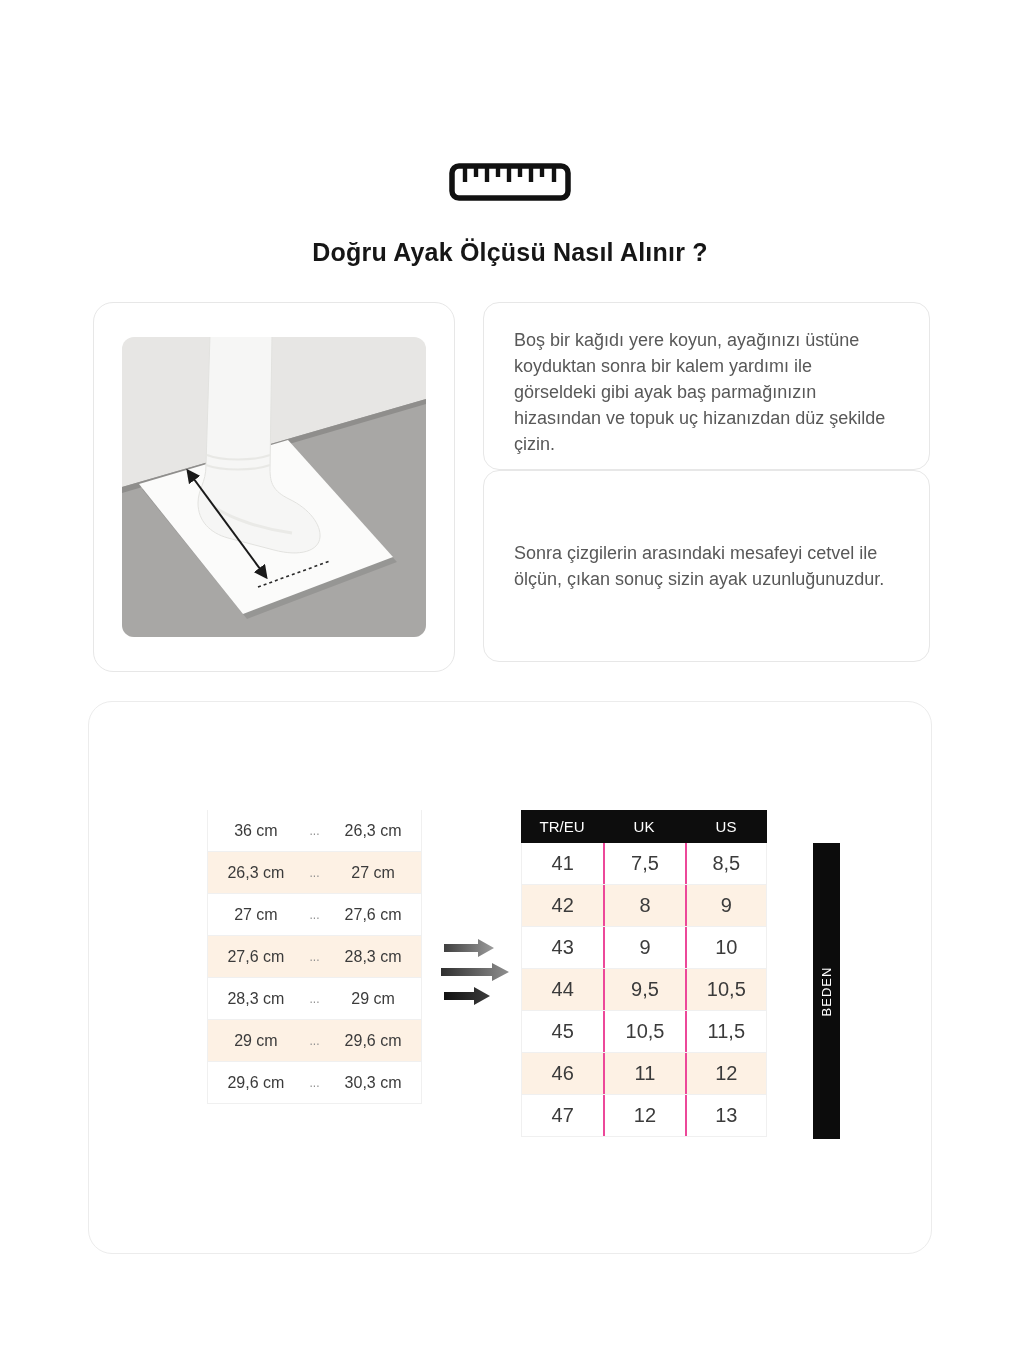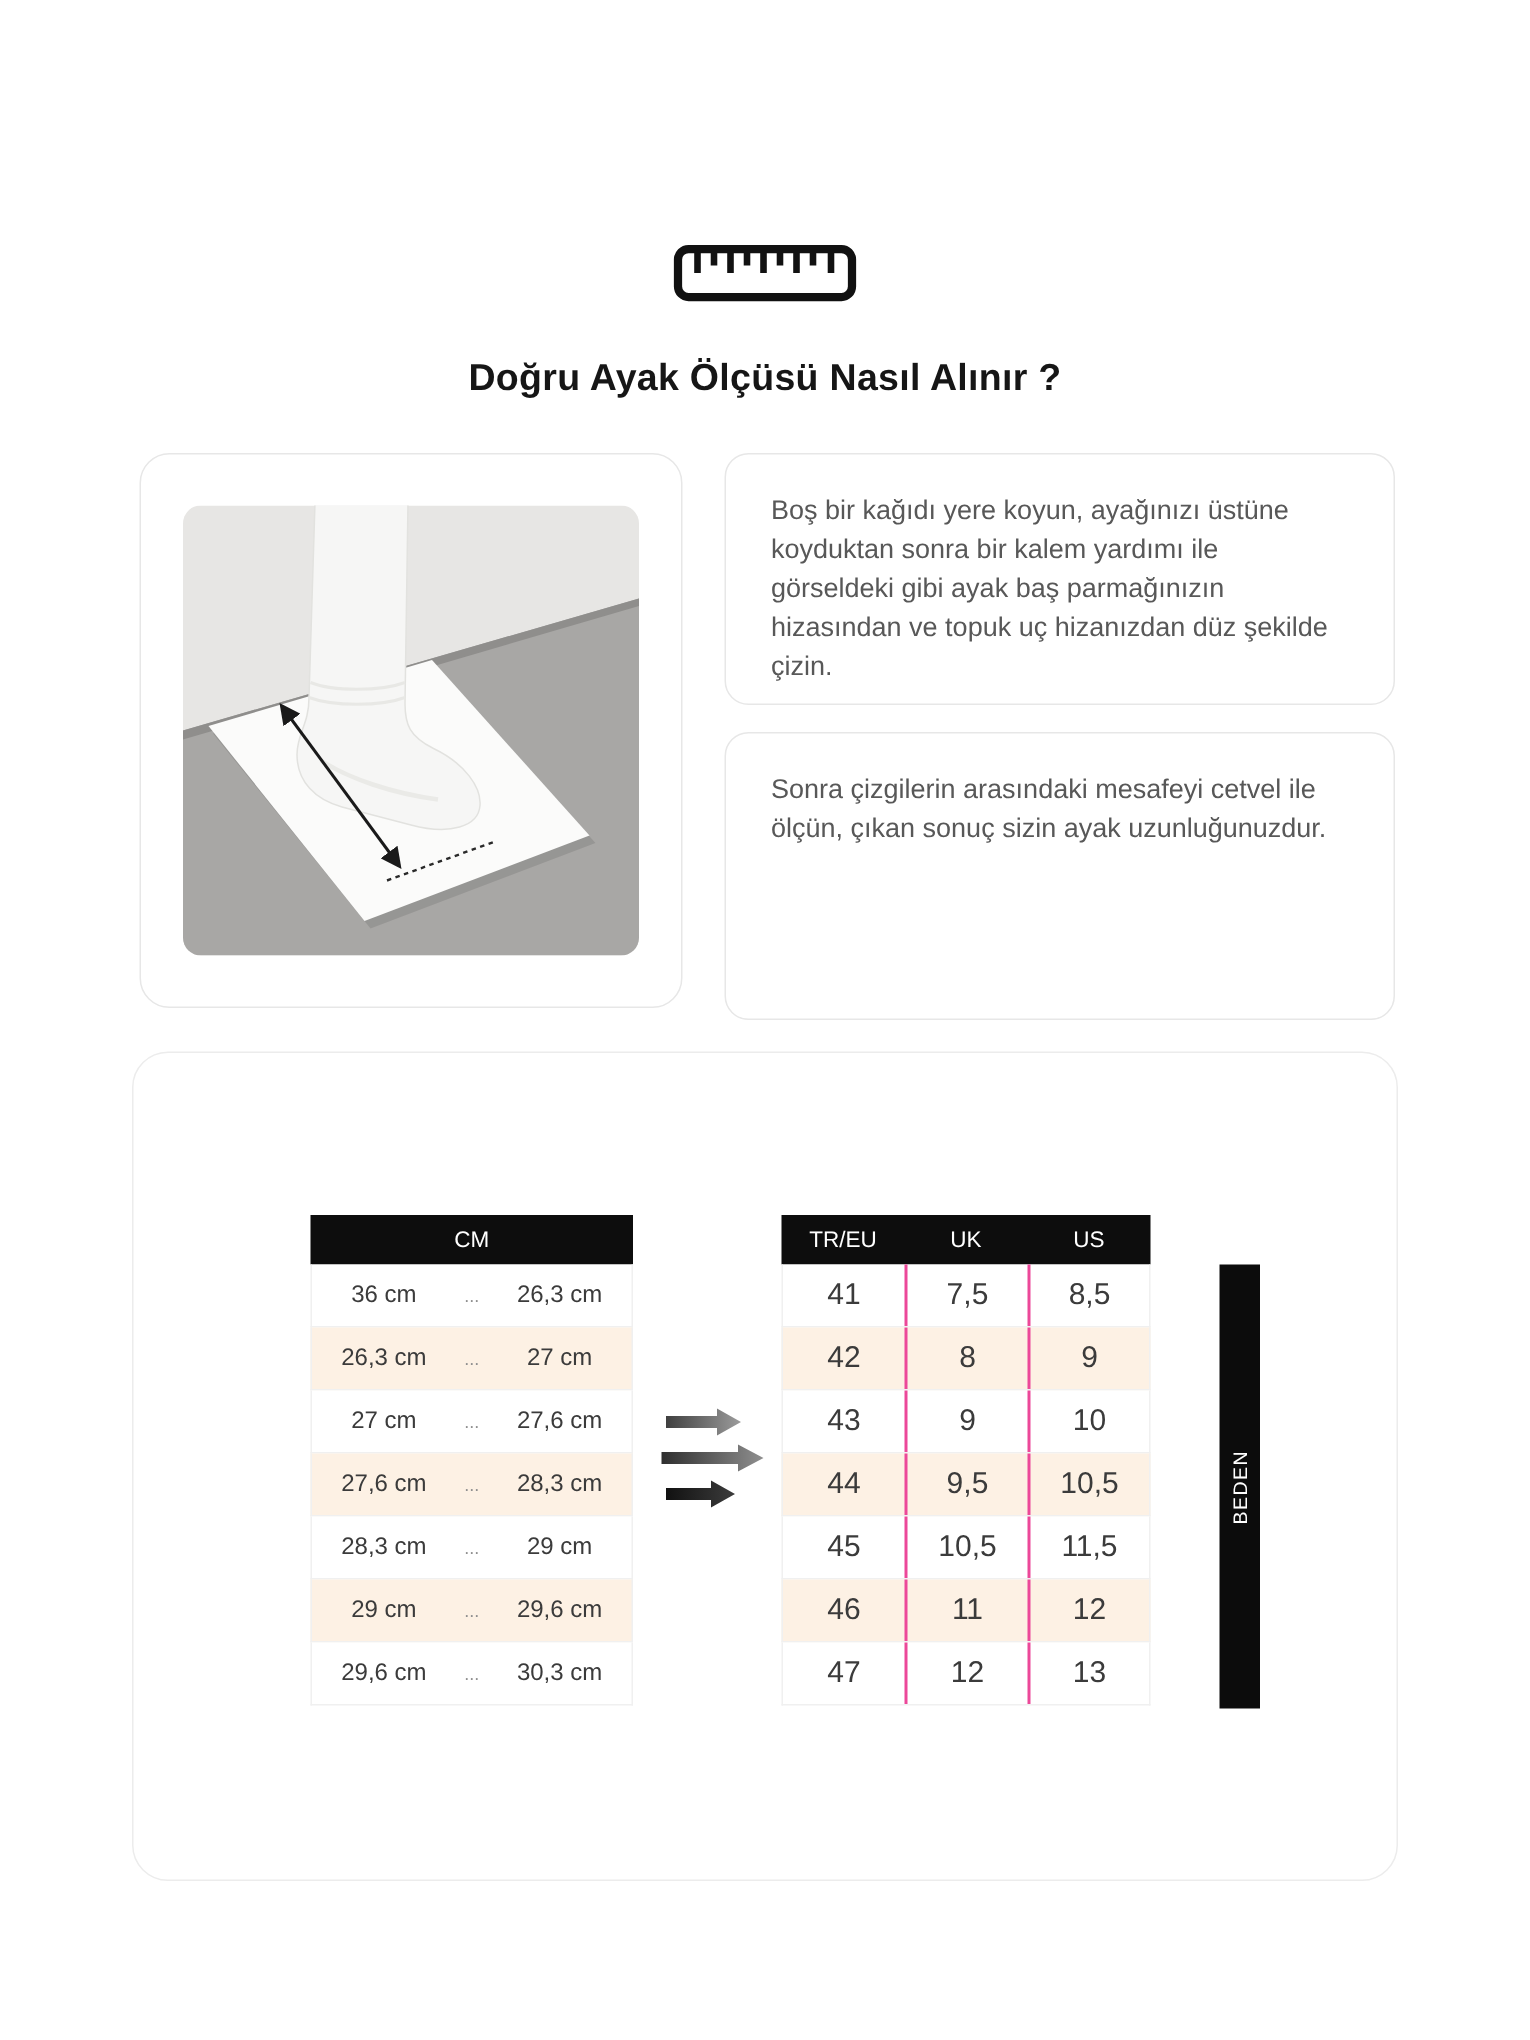--- a/index.html
+++ b/index.html
@@ -9,25 +9,25 @@
 
   
   .ruler-wrap { position:absolute; top:146px; left:0; width:100%; display:flex; justify-content:center; }
   .page-title { position:absolute; top:222px; left:0; width:100%; text-align:center;
     font-size:25px; font-weight:700; color:#161616; letter-spacing:0.2px; }
 
   
   .howto { position:absolute; top:286px; left:93px; width:837px; display:flex; gap:28px; }
   .photo-card { width:362px; height:370px; border:1px solid #e7e7e7; border-radius:20px;
     display:flex; align-items:center; justify-content:center; background:#fff; }
-  .steps { flex:1; display:flex; flex-direction:column; gap:18px; }
+  .steps { flex:1; display:flex; flex-direction:column; gap:0; }
   .step-box { border:1px solid #e7e7e7; border-radius:16px; padding:24px 30px;
     font-size:18px; line-height:26px; color:#585858; background:#fff; }
   .step-box.first { height:168px; }
-  .step-box.second { height:192px; display:flex; align-items:flex-start; }
+  .step-box.second { height:192px; display:flex; align-items:center; }
 
   
   .size-card { position:absolute; top:685px; left:88px; width:844px; height:553px;
     border:1px solid #ececec; border-radius:24px; background:#fff; }
   .size-title { position:absolute; top:38px; left:0; width:100%; text-align:center;
     font-size:24px; font-weight:700; color:#161616; }
 
   .cm-table { position:absolute; left:118px; top:108px; width:215px; }
   .sz-table { position:absolute; left:432px; top:108px; width:246px; }
   .thead { height:33px; background:#0d0d0d; color:#fff; font-size:15px; }
@@ -117,21 +117,20 @@
       </div>
       <div class="step-box second">
         <span>Sonra çizgilerin arasındaki mesafeyi cetvel ile ölçün, çıkan sonuç sizin ayak uzunluğunuzdur.</span>
       </div>
     </div>
   </div>
 
   <div class="size-card">
 
     <div class="cm-table">
-      <div class="thead">CM</div>
 
       <div class="cm-row">
         <span class="from">36 cm</span>
         <span class="dots">...</span>
         <span class="to">26,3 cm</span>
       </div>
       <div class="cm-row alt">
         <span class="from">26,3 cm</span>
         <span class="dots">...</span>
         <span class="to">27 cm</span>

